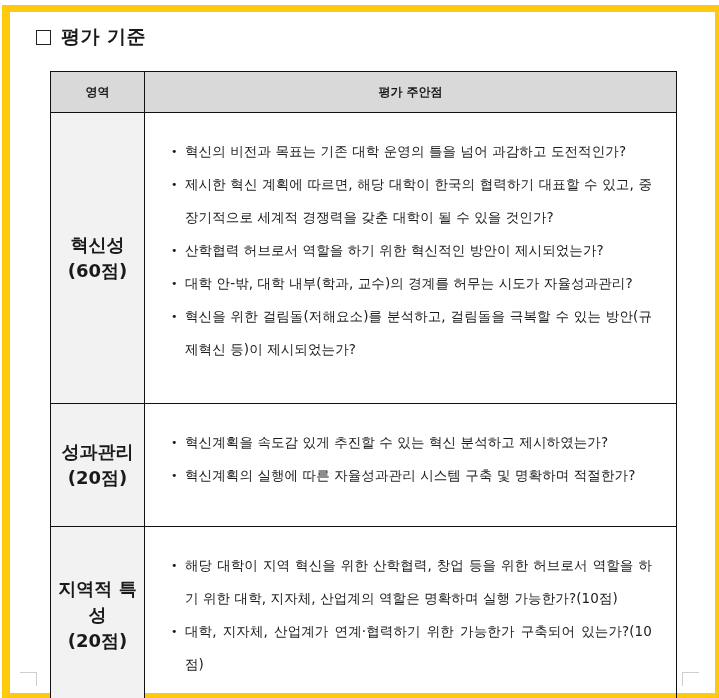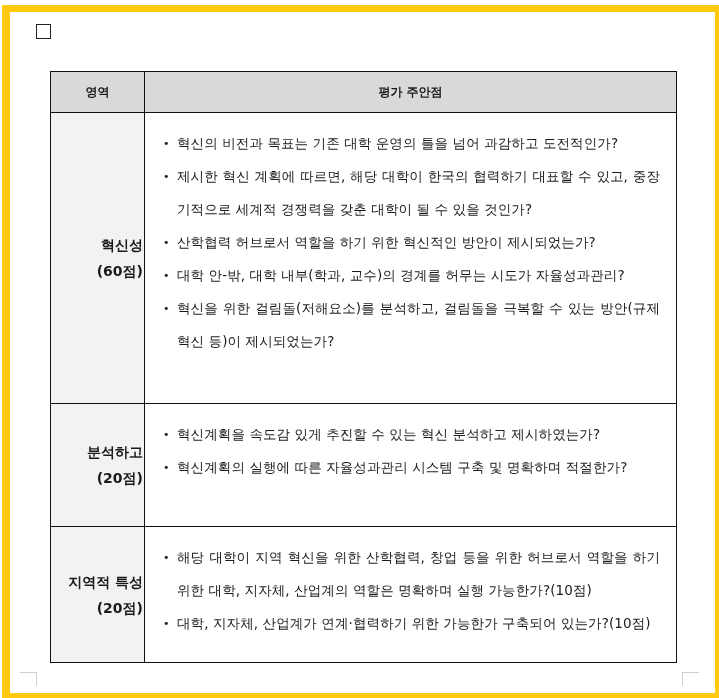--- a/index.html
+++ b/index.html
@@ -9,37 +9,38 @@
            border: 8px solid #FFC90E; border-top-width: 7px; background: #fff; }
   .title { position: absolute; left: 36px; top: 24px; font-size: 19px; font-weight: bold;
            letter-spacing: 0.5px; display: flex; align-items: center; }
   .title .box { display: inline-block; width: 13px; height: 13px; border: 1px solid #222;
                 margin-right: 10px; }
   table.crit { position: absolute; left: 50px; top: 71px; width: 627px;
                border-collapse: collapse; font-size: 13.5px; }
   table.crit th, table.crit td { border: 1px solid #111; }
   table.crit th { background: #d9d9d9; height: 38px; font-weight: bold; font-size: 12px; text-align: center; }
   th.c-area { width: 91px; }
-  td.area { background: #f2f2f2; text-align: right; font-weight: bold; font-size: 14px;
+  td.area { background: #f2f2f2; text-align: center; font-weight: bold; font-size: 18px;
             line-height: 26px; vertical-align: middle; }
   td.items { padding: 6px 8px 6px 8px; vertical-align: top; }
-  ul { margin: 8px; padding: 0; list-style: none; }
+  ul { margin: 16px; padding: 0; list-style: none; }
   li { position: relative; padding-left: 16px; line-height: 33px; text-align: justify; letter-spacing: 0.1px; }
   li::before { content: "•"; position: absolute; left: 2px; top: 0; font-size: 11px; }
   .corner { position: absolute; width: 16px; height: 13px; border: 1px solid #cfcfcf; }
   .corner.bl { left: 20px; top: 672px; border-left: none; border-bottom: none; }
   .corner.br { left: 682px; top: 672px; border-right: none; border-bottom: none; }
 </style>
 </head>
 <body>
 
 <div class="frame"></div>
 
 <div class="title">
   <span class="box"></span>
+  <span>평가 기준</span>
 </div>
 
 <table class="crit">
   <thead>
     <tr>
       <th class="c-area">영역</th>
       <th>평가 주안점</th>
     </tr>
   </thead>
   <tbody>
@@ -53,21 +54,21 @@
           <li>혁신의 비전과 목표는 기존 대학 운영의 틀을 넘어 과감하고 도전적인가?</li>
           <li>제시한 혁신 계획에 따르면, 해당 대학이 한국의 협력하기 대표할 수 있고, 중장기적으로 세계적 경쟁력을 갖춘 대학이 될 수 있을 것인가?</li>
           <li>산학협력 허브로서 역할을 하기 위한 혁신적인 방안이 제시되었는가?</li>
           <li>대학 안-밖, 대학 내부(학과, 교수)의 경계를 허무는 시도가 자율성과관리?</li>
           <li>혁신을 위한 걸림돌(저해요소)를 분석하고, 걸림돌을 극복할 수 있는 방안(규제혁신 등)이 제시되었는가?</li>
         </ul>
       </td>
     </tr>
     <tr style="height:123px">
       <td class="area">
-        <div>분석하고</div>
+        <div>성과관리</div>
         <div>(20점)</div>
       </td>
       <td class="items">
         <ul>
           <li>혁신계획을 속도감 있게 추진할 수 있는 혁신 분석하고 제시하였는가?</li>
           <li>혁신계획의 실행에 따른 자율성과관리 시스템 구축 및 명확하며 적절한가?</li>
         </ul>
       </td>
     </tr>
     <tr style="height:136px">

